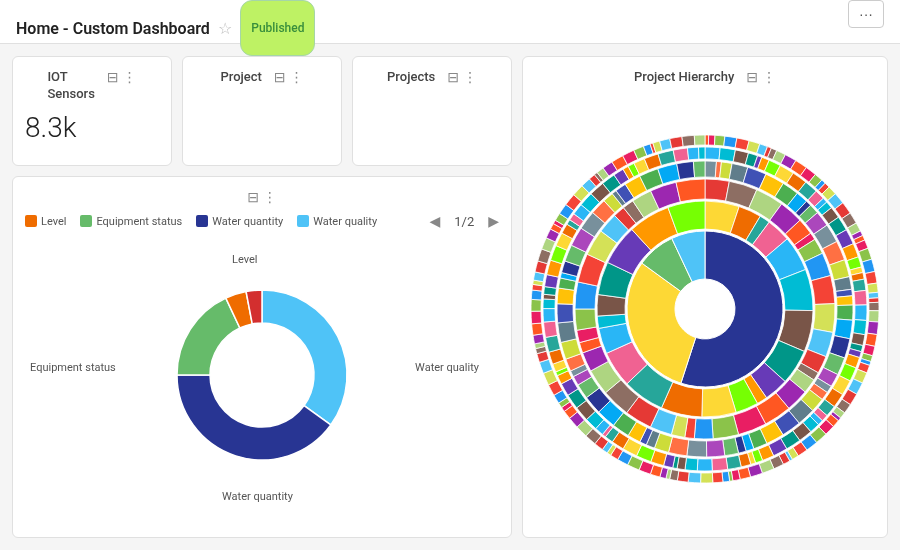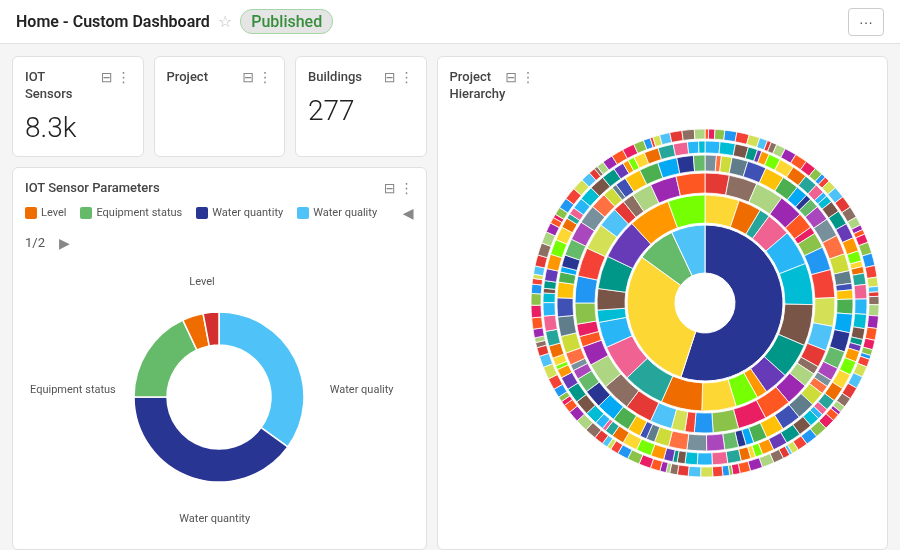--- a/index.html
+++ b/index.html
@@ -13,45 +13,45 @@
       color: #333;
     }
 
     
     .header {
       background: #fff;
       border-bottom: 1px solid #e0e0e0;
       padding: 0 16px;
       height: 44px;
       display: flex;
-      align-items: center;
+      align-items: flex-start;
       justify-content: space-between;
     }
     .header-left {
       display: flex;
       align-items: center;
       gap: 8px;
     }
     .header-title {
       font-size: 16px;
       font-weight: 600;
       color: #222;
     }
     .star-icon {
       color: #bbb;
       font-size: 16px;
       cursor: pointer;
     }
     .published-badge {
-      background: #e5e5e5;
+      background: #bef264;
       color: #388e3c;
       border: 1px solid #a5d6a7;
       border-radius: 12px;
-      padding: 2px 10px;
-      font-size: 16px;
+      padding: 20px 10px;
+      font-size: 12px;
       font-weight: 500;
     }
     .header-right {
       display: flex;
       align-items: center;
       gap: 8px;
     }
     .edit-dashboard-btn {
       background: #fff;
       border: 1px solid #ccc;
@@ -86,23 +86,24 @@
     .card {
       background: #fff;
       border: 1px solid #e0e0e0;
       border-radius: 6px;
       padding: 12px;
       position: relative;
     }
 
     .card-header {
       display: flex;
-      justify-content: space-between;
+      justify-content: center;
       align-items: flex-start;
       margin-bottom: 8px;
+      gap: 12px;
     }
     .card-title {
       font-size: 13px;
       font-weight: 500;
       color: #444;
       line-height: 1.3;
     }
     .card-icons {
       display: flex;
       align-items: center;
@@ -176,20 +177,21 @@
       color: #555;
     }
     .donut-label-top { top: 18px; left: 50%; transform: translateX(-30px); }
     .donut-label-right { right: 20px; top: 45%; }
     .donut-label-bottom { bottom: 12px; left: 50%; transform: translateX(-40px); }
     .donut-label-left { left: 5px; top: 45%; }
 
     
     .card-hierarchy {
       display: flex;
+      flex-direction: column;
     }
     .hierarchy-chart {
       flex: 1;
       display: flex;
       align-items: center;
       justify-content: center;
       position: relative;
     }
 
     
@@ -227,27 +229,26 @@
       <div class="card-title">Project</div>
       <div class="card-icons">
         <span class="icon-filter">⊟</span>
         <span class="icon-dots">⋮</span>
       </div>
     </div>
   </div>
 
   <div class="card card-buildings">
     <div class="card-header">
-      <div class="card-title">Buildings</div>
+      <div class="card-title">Projects</div>
       <div class="card-icons">
         <span class="icon-filter">⊟</span>
         <span class="icon-dots">⋮</span>
       </div>
     </div>
-    <div class="card-value">277</div>
   </div>
 
   <div class="card card-hierarchy">
     <div class="card-header">
       <div class="card-title">Project Hierarchy</div>
       <div class="card-icons">
         <span class="icon-filter">⊟</span>
         <span class="icon-dots">⋮</span>
       </div>
     </div>
@@ -594,21 +595,20 @@
           <path d="M -35.254035676128304 -170.3911763224442 A 174 174 0 0 1 -23.096230655613027 -172.4603262478148 L -21.76886107770423 -162.5488132450668 A 164 164 0 0 0 -33.227941671753115 -160.59857998207386 Z" fill="#e53935" stroke="#fff" stroke-width="0.8"></path>
           <path d="M -23.096230655613027 -172.4603262478148 A 174 174 0 0 1 -10.715176673612909 -173.66975841767405 L -10.099361922255845 -163.68873781895715 A 164 164 0 0 0 -21.76886107770423 -162.5488132450668 Z" fill="#8d6e63" stroke="#fff" stroke-width="0.8"></path>
           <path d="M -10.715176673612909 -173.66975841767405 A 174 174 0 0 1 1.2257976357007587e-13 -174 L 1.1553494957179564e-13 -164 A 164 164 0 0 0 -10.099361922255845 -163.68873781895715 Z" fill="#aed581" stroke="#fff" stroke-width="0.8"></path>
           <circle cx="0" cy="0" r="28" fill="#fff"></circle>
         </svg>
     </div>
   </div>
 
   <div class="card card-params">
     <div class="card-header">
-      <div class="card-title">IOT Sensor Parameters</div>
       <div class="card-icons">
         <span class="icon-filter">⊟</span>
         <span class="icon-dots">⋮</span>
       </div>
     </div>
     <div class="params-legend" id="params-legend-container">
 
       <span class="legend-item">
           <span class="legend-dot" style="background:#ef6c00"></span>
           <span>Level</span>

